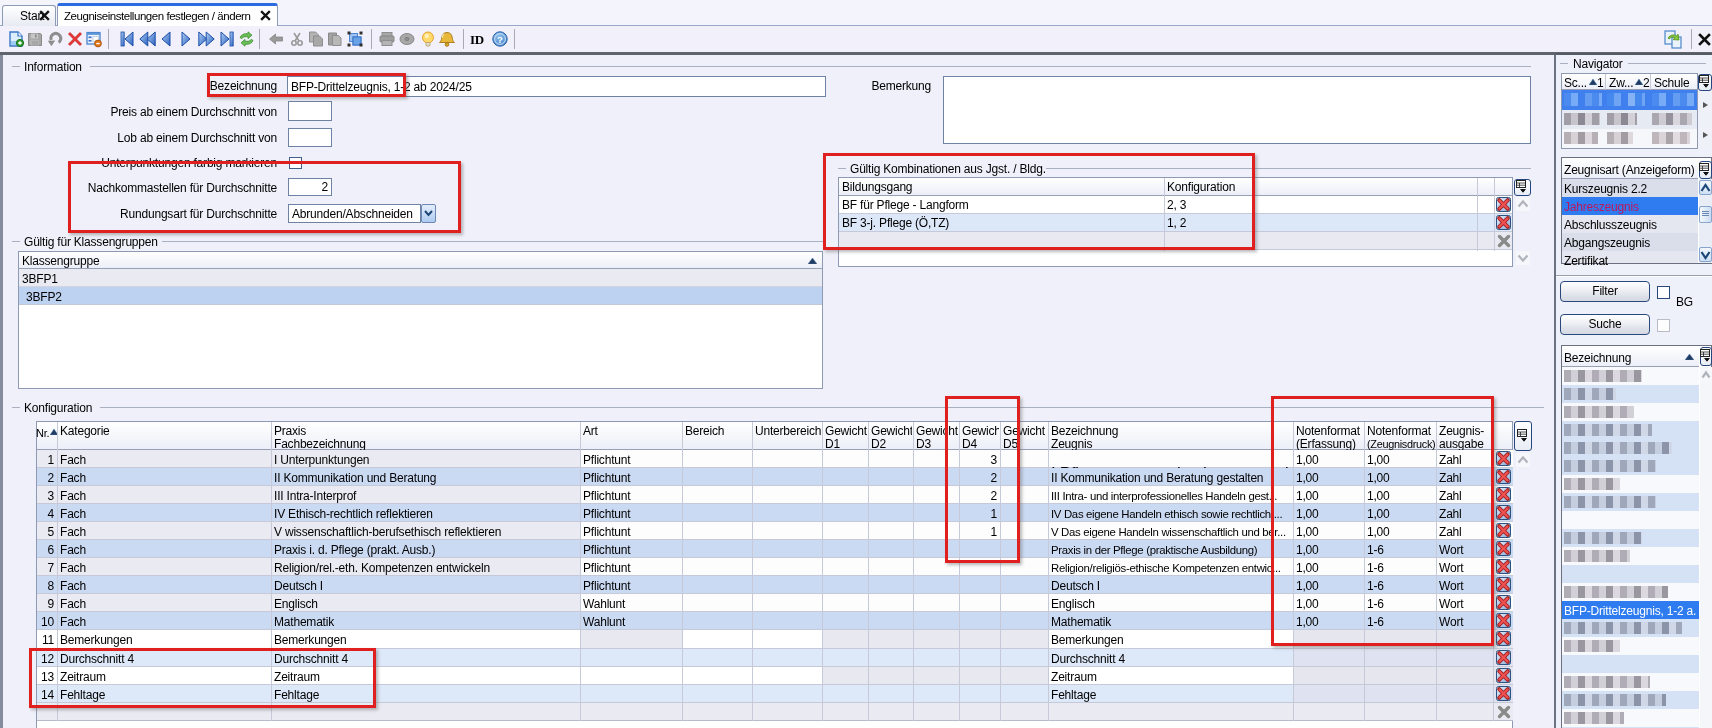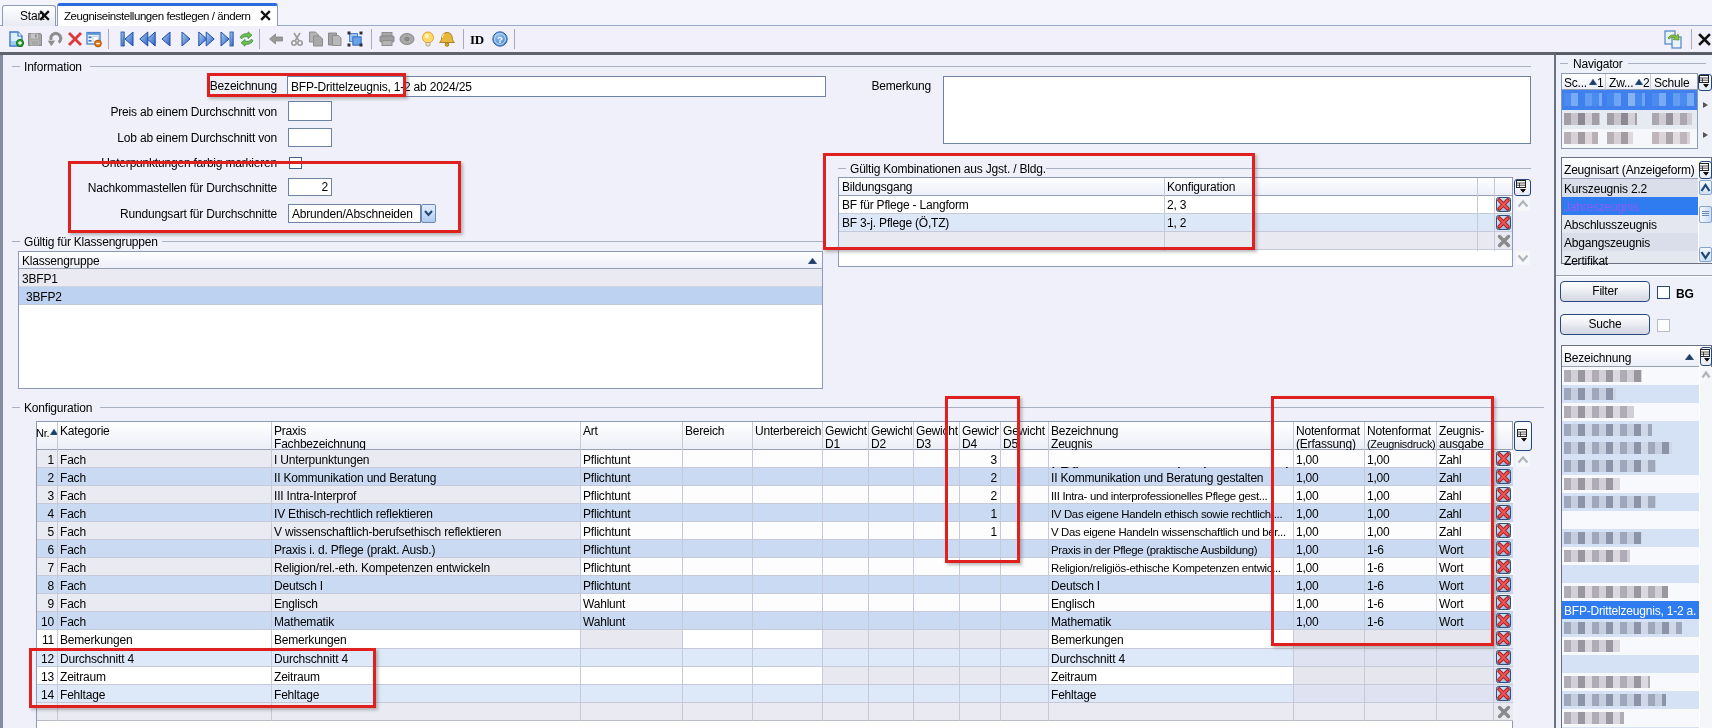--- a/index.html
+++ b/index.html
@@ -377,21 +377,21 @@
     <path d="M3.5 3.5 11.5 11.5 M11.5 3.5 3.5 11.5" stroke="#ef5050" stroke-width="2.4" stroke-linecap="round"></path>
   </svg>
 <div style="position:absolute;left:37px;top:486px;width:543px;height:18px;background:#eaeaf3;border-bottom:1px solid #c6cad8;"></div>
 <div style="position:absolute;left:580px;top:486px;width:713px;height:18px;background:#fdfdfe;border-bottom:1px solid #c6cad8;"></div>
 <div style="position:absolute;left:1293px;top:486px;width:220px;height:18px;background:#fdfdfe;border-bottom:1px solid #c6cad8;"></div>
 <div style="position:absolute;left:36px;top:489px;height:14px;line-height:14px;white-space:nowrap;width:18px;text-align:right;">3</div>
 <div style="position:absolute;left:60px;top:489px;height:14px;line-height:14px;white-space:nowrap;width:210px;overflow:hidden;">Fach</div>
 <div style="position:absolute;left:274px;top:489px;height:14px;line-height:14px;white-space:nowrap;width:305px;overflow:hidden;">III Intra-Interprof</div>
 <div style="position:absolute;left:583px;top:489px;height:14px;line-height:14px;white-space:nowrap;width:98px;overflow:hidden;">Pflichtunt</div>
 <div style="position:absolute;left:961px;top:489px;height:14px;line-height:14px;white-space:nowrap;width:36px;text-align:right;">2</div>
-<div style="position:absolute;left:1051px;top:489px;height:14px;line-height:14px;white-space:nowrap;width:241px;overflow:hidden;font-size:11.4px;letter-spacing:-0.32px;">III Intra- und interprofessionelles Pflege gest...</div>
+<div style="position:absolute;left:1051px;top:489px;height:14px;line-height:14px;white-space:nowrap;width:241px;overflow:hidden;font-size:11.4px;letter-spacing:-0.32px;">III Intra- und interprofessionelles Handeln gest...</div>
 <div style="position:absolute;left:1296px;top:489px;height:14px;line-height:14px;white-space:nowrap;">1,00</div>
 <div style="position:absolute;left:1367px;top:489px;height:14px;line-height:14px;white-space:nowrap;">1,00</div>
 <div style="position:absolute;left:1439px;top:489px;height:14px;line-height:14px;white-space:nowrap;">Zahl</div>
 <svg style="position:absolute;left:1496px;top:487px" width="15" height="15" viewBox="0 0 15 15" xmlns="http://www.w3.org/2000/svg">
     <defs>
       <linearGradient id="xb" x1="0" y1="0" x2="1" y2="1">
         <stop offset="0" stop-color="#e8eef8"></stop>
         <stop offset="0.5" stop-color="#b8cbe8"></stop>
         <stop offset="1" stop-color="#90aed8"></stop>
       </linearGradient>
@@ -733,21 +733,21 @@
 <div style="position:absolute;left:1699px;top:161px;width:13px;height:18px;background:linear-gradient(#ffffff,#e8ecf4);border:1px solid #23477e;border-radius:3px;box-sizing:border-box;"></div>
 <svg style="position:absolute;left:1699px;top:163px" width="12" height="14" viewBox="0 0 12 14" xmlns="http://www.w3.org/2000/svg">
     <rect x="0.5" y="0.5" width="9" height="7" fill="#fff" stroke="#222"></rect>
     <path d="M0.5 3h9M3.5 3v4.5M0.5 5.2h9" stroke="#222" stroke-width="0.8"></path>
     <path d="M3.5 9.5h7M7 12.5 4.5 9.5h5z" stroke="none" fill="#111"></path>
     <path d="M4 9 10 9 7 12.5z" fill="#111"></path>
   </svg>
 <div style="position:absolute;left:1562px;top:179px;width:136px;height:18px;background:#d9deea;"></div>
 <div style="position:absolute;left:1564px;top:182px;height:14px;line-height:14px;white-space:nowrap;width:132px;overflow:hidden;">Kurszeugnis 2.2</div>
 <div style="position:absolute;left:1562px;top:197px;width:136px;height:18px;background:#2e7cf0;"></div>
-<div style="position:absolute;left:1564px;top:200px;height:14px;line-height:14px;white-space:nowrap;width:132px;overflow:hidden;color:#8b5cf6;">Jahreszeugnis</div>
+<div style="position:absolute;left:1564px;top:200px;height:14px;line-height:14px;white-space:nowrap;width:132px;overflow:hidden;color:#be185d;">Jahreszeugnis</div>
 <div style="position:absolute;left:1562px;top:215px;width:136px;height:18px;background:#e4e7f0;"></div>
 <div style="position:absolute;left:1564px;top:218px;height:14px;line-height:14px;white-space:nowrap;width:132px;overflow:hidden;">Abschlusszeugnis</div>
 <div style="position:absolute;left:1562px;top:233px;width:136px;height:18px;background:#d9deea;"></div>
 <div style="position:absolute;left:1564px;top:236px;height:14px;line-height:14px;white-space:nowrap;width:132px;overflow:hidden;">Abgangszeugnis</div>
 <div style="position:absolute;left:1562px;top:251px;width:136px;height:12px;background:#e4e7f0;"></div>
 <div style="position:absolute;left:1564px;top:254px;height:14px;line-height:14px;white-space:nowrap;width:132px;overflow:hidden;">Zertifikat</div>
 <div style="position:absolute;left:1699px;top:179px;width:13px;height:84px;background:#e8edf6;"></div>
 <div style="position:absolute;left:1699px;top:180px;width:13px;height:15px;background:linear-gradient(#f2f7fd,#cfe0f5);border:1px solid #86a4cc;border-radius:2px;box-sizing:border-box;"></div>
 <svg style="position:absolute;left:1699px;top:180px" width="13" height="15" viewBox="0 0 13 15" xmlns="http://www.w3.org/2000/svg">
     <g transform="translate(0,1.5)">
@@ -760,21 +760,21 @@
   </svg>
 <div style="position:absolute;left:1699px;top:247px;width:13px;height:15px;background:linear-gradient(#f2f7fd,#cfe0f5);border:1px solid #86a4cc;border-radius:2px;box-sizing:border-box;"></div>
 <svg style="position:absolute;left:1699px;top:247px" width="13" height="15" viewBox="0 0 13 15" xmlns="http://www.w3.org/2000/svg">
     <g transform="translate(0,1.5)">
       <path d="M2.5 3.5 L6.5 9.5 L10.5 3.5" fill="none" stroke="#1e4878" stroke-width="2.2"></path>
     </g>
   </svg>
 <div style="position:absolute;left:1556px;top:275px;width:156px;height:1px;background:#9aa0b0;box-shadow:0 1px 0 #fff;"></div>
 <div style="position:absolute;left:1560px;top:281px;width:90px;height:21px;background:linear-gradient(#ffffff,#f0f1f5 40%,#dfe2ea 70%,#d4d8e2);border:1px solid #29497c;border-radius:4px;text-align:center;line-height:19px;">Filter</div>
 <div style="position:absolute;left:1657px;top:286px;width:13px;height:13px;background:#fff;border:1px solid #29497c;"></div>
-<div style="position:absolute;left:1676px;top:287px;height:14px;line-height:14px;white-space:nowrap;font-weight:bold;">BG</div>
+<div style="position:absolute;left:1676px;top:295px;height:14px;line-height:14px;white-space:nowrap;">BG</div>
 <div style="position:absolute;left:1560px;top:314px;width:90px;height:21px;background:linear-gradient(#ffffff,#f0f1f5 40%,#dfe2ea 70%,#d4d8e2);border:1px solid #29497c;border-radius:4px;text-align:center;line-height:19px;">Suche</div>
 <div style="position:absolute;left:1657px;top:319px;width:13px;height:13px;background:#fdfdfd;border:1px solid #b8bec8;"></div>
 <div style="position:absolute;left:1561px;top:345px;width:151px;height:383px;background:#fff;border:1px solid #6a7080;border-bottom:none;"></div>
 <div style="position:absolute;left:1562px;top:346px;width:137px;height:21px;background:linear-gradient(#ffffff,#eceff8);border-bottom:1px solid #98a0b6;"></div>
 <div style="position:absolute;left:1564px;top:351px;height:14px;line-height:14px;white-space:nowrap;">Bezeichnung</div>
 <svg style="position:absolute;left:1685px;top:354px" width="9" height="6" viewBox="0 0 9 6" xmlns="http://www.w3.org/2000/svg">
     <path d="M4.5 0 L9 6 L0 6 z" fill="#1e3c64" stroke="#5878a0" stroke-width="0.5"></path>
   </svg>
 <div style="position:absolute;left:1700px;top:347px;width:12px;height:19px;background:linear-gradient(#ffffff,#e8ecf4);border:1px solid #23477e;border-radius:3px;box-sizing:border-box;"></div>
 <svg style="position:absolute;left:1700px;top:349px" width="12" height="14" viewBox="0 0 12 14" xmlns="http://www.w3.org/2000/svg">

